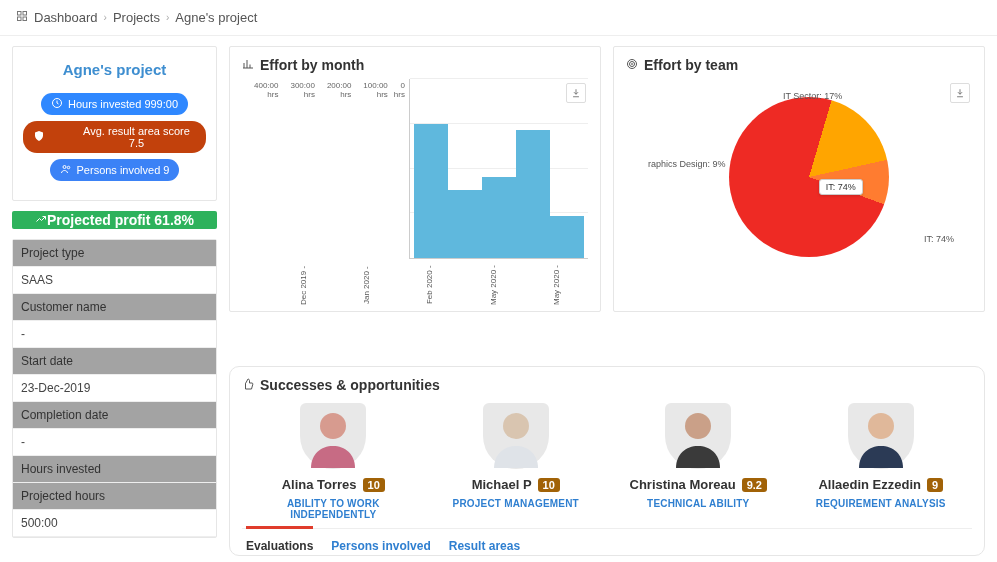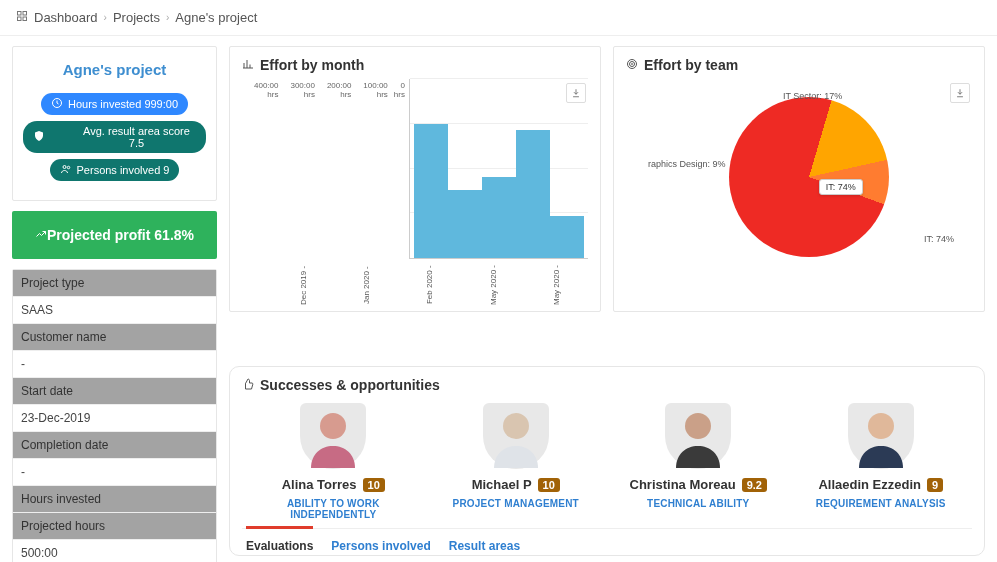--- a/index.html
+++ b/index.html
@@ -9,23 +9,23 @@
   .breadcrumb .crumb.link { cursor: pointer; }
   .breadcrumb .sep { color: #aaa; font-size: 10px; }
   .layout { display: flex; gap: 12px; padding: 10px 12px; }
   .left { width: 205px; display: flex; flex-direction: column; gap: 10px; }
   .right { flex: 1; display: flex; flex-direction: column; gap: 10px; }
   .card { border: 1px solid #e6e6e6; border-radius: 2px; background: #fff; }
   .proj-head { padding: 14px 10px 16px; text-align: center; }
   .proj-title { color: #3e8ed0; font-weight: 600; margin-bottom: 12px; font-size: 15px; }
   .pill { display: inline-flex; align-items: center; gap: 5px; color: #fff; border-radius: 14px; padding: 4px 10px; font-size: 11px; margin: 3px 0; }
   .pill.blue { background: #2f88ff; justify-content: space-between; }
-  .pill.green { background: #0f766e; gap: 32px; }
-  .pill.purple { background: #0f766e; }
-  .profit { background: #2eb25c; color: #fff; text-align: center; padding: 16px 6px; font-size: 14px; font-weight: 600; border-radius: 2px; display:flex; align-items:center; justify-content:center; }
+  .pill.green { background: #c2410c; gap: 32px; }
+  .pill.purple { background: #3b82f6; }
+  .profit { background: #2eb25c; color: #fff; text-align: center; padding: 1px 6px; font-size: 14px; font-weight: 600; border-radius: 2px; display:flex; align-items:center; justify-content:center; }
   .facts { border: 1px solid #e6e6e6; border-radius: 2px; }
   .fact-label { background: #a3a3a3; font-weight: 400; font-size: 12px; padding: 6px 8px; border-bottom: 1px solid #eee; }
   .fact-value { font-size: 12px; padding: 6px 8px; border-bottom: 1px solid #eee; color: #444; }
   .row { display: flex; gap: 12px; }
   .panel { flex: 1; border: 1px solid #e6e6e6; border-radius: 2px; padding: 10px 12px 6px; position: relative; }
   .panel-title { font-size: 14px; font-weight: 600; display: flex; align-items: center; gap: 6px; margin-bottom: 6px; }
   .dl-btn { position: absolute; top: 36px; right: 14px; width: 20px; height: 20px; border: 1px solid #ddd; border-radius: 2px; display:flex; align-items:center; justify-content:center; cursor:pointer; font-size:11px; color:#666; background:#fff;}
   
   .bar-area { display:flex; height: 180px; }
   .yaxis { display:flex; flex-direction:row; justify-content:space-between; font-size:8px; color:#666; text-align:right; padding: 2px 4px 18px 0; }

